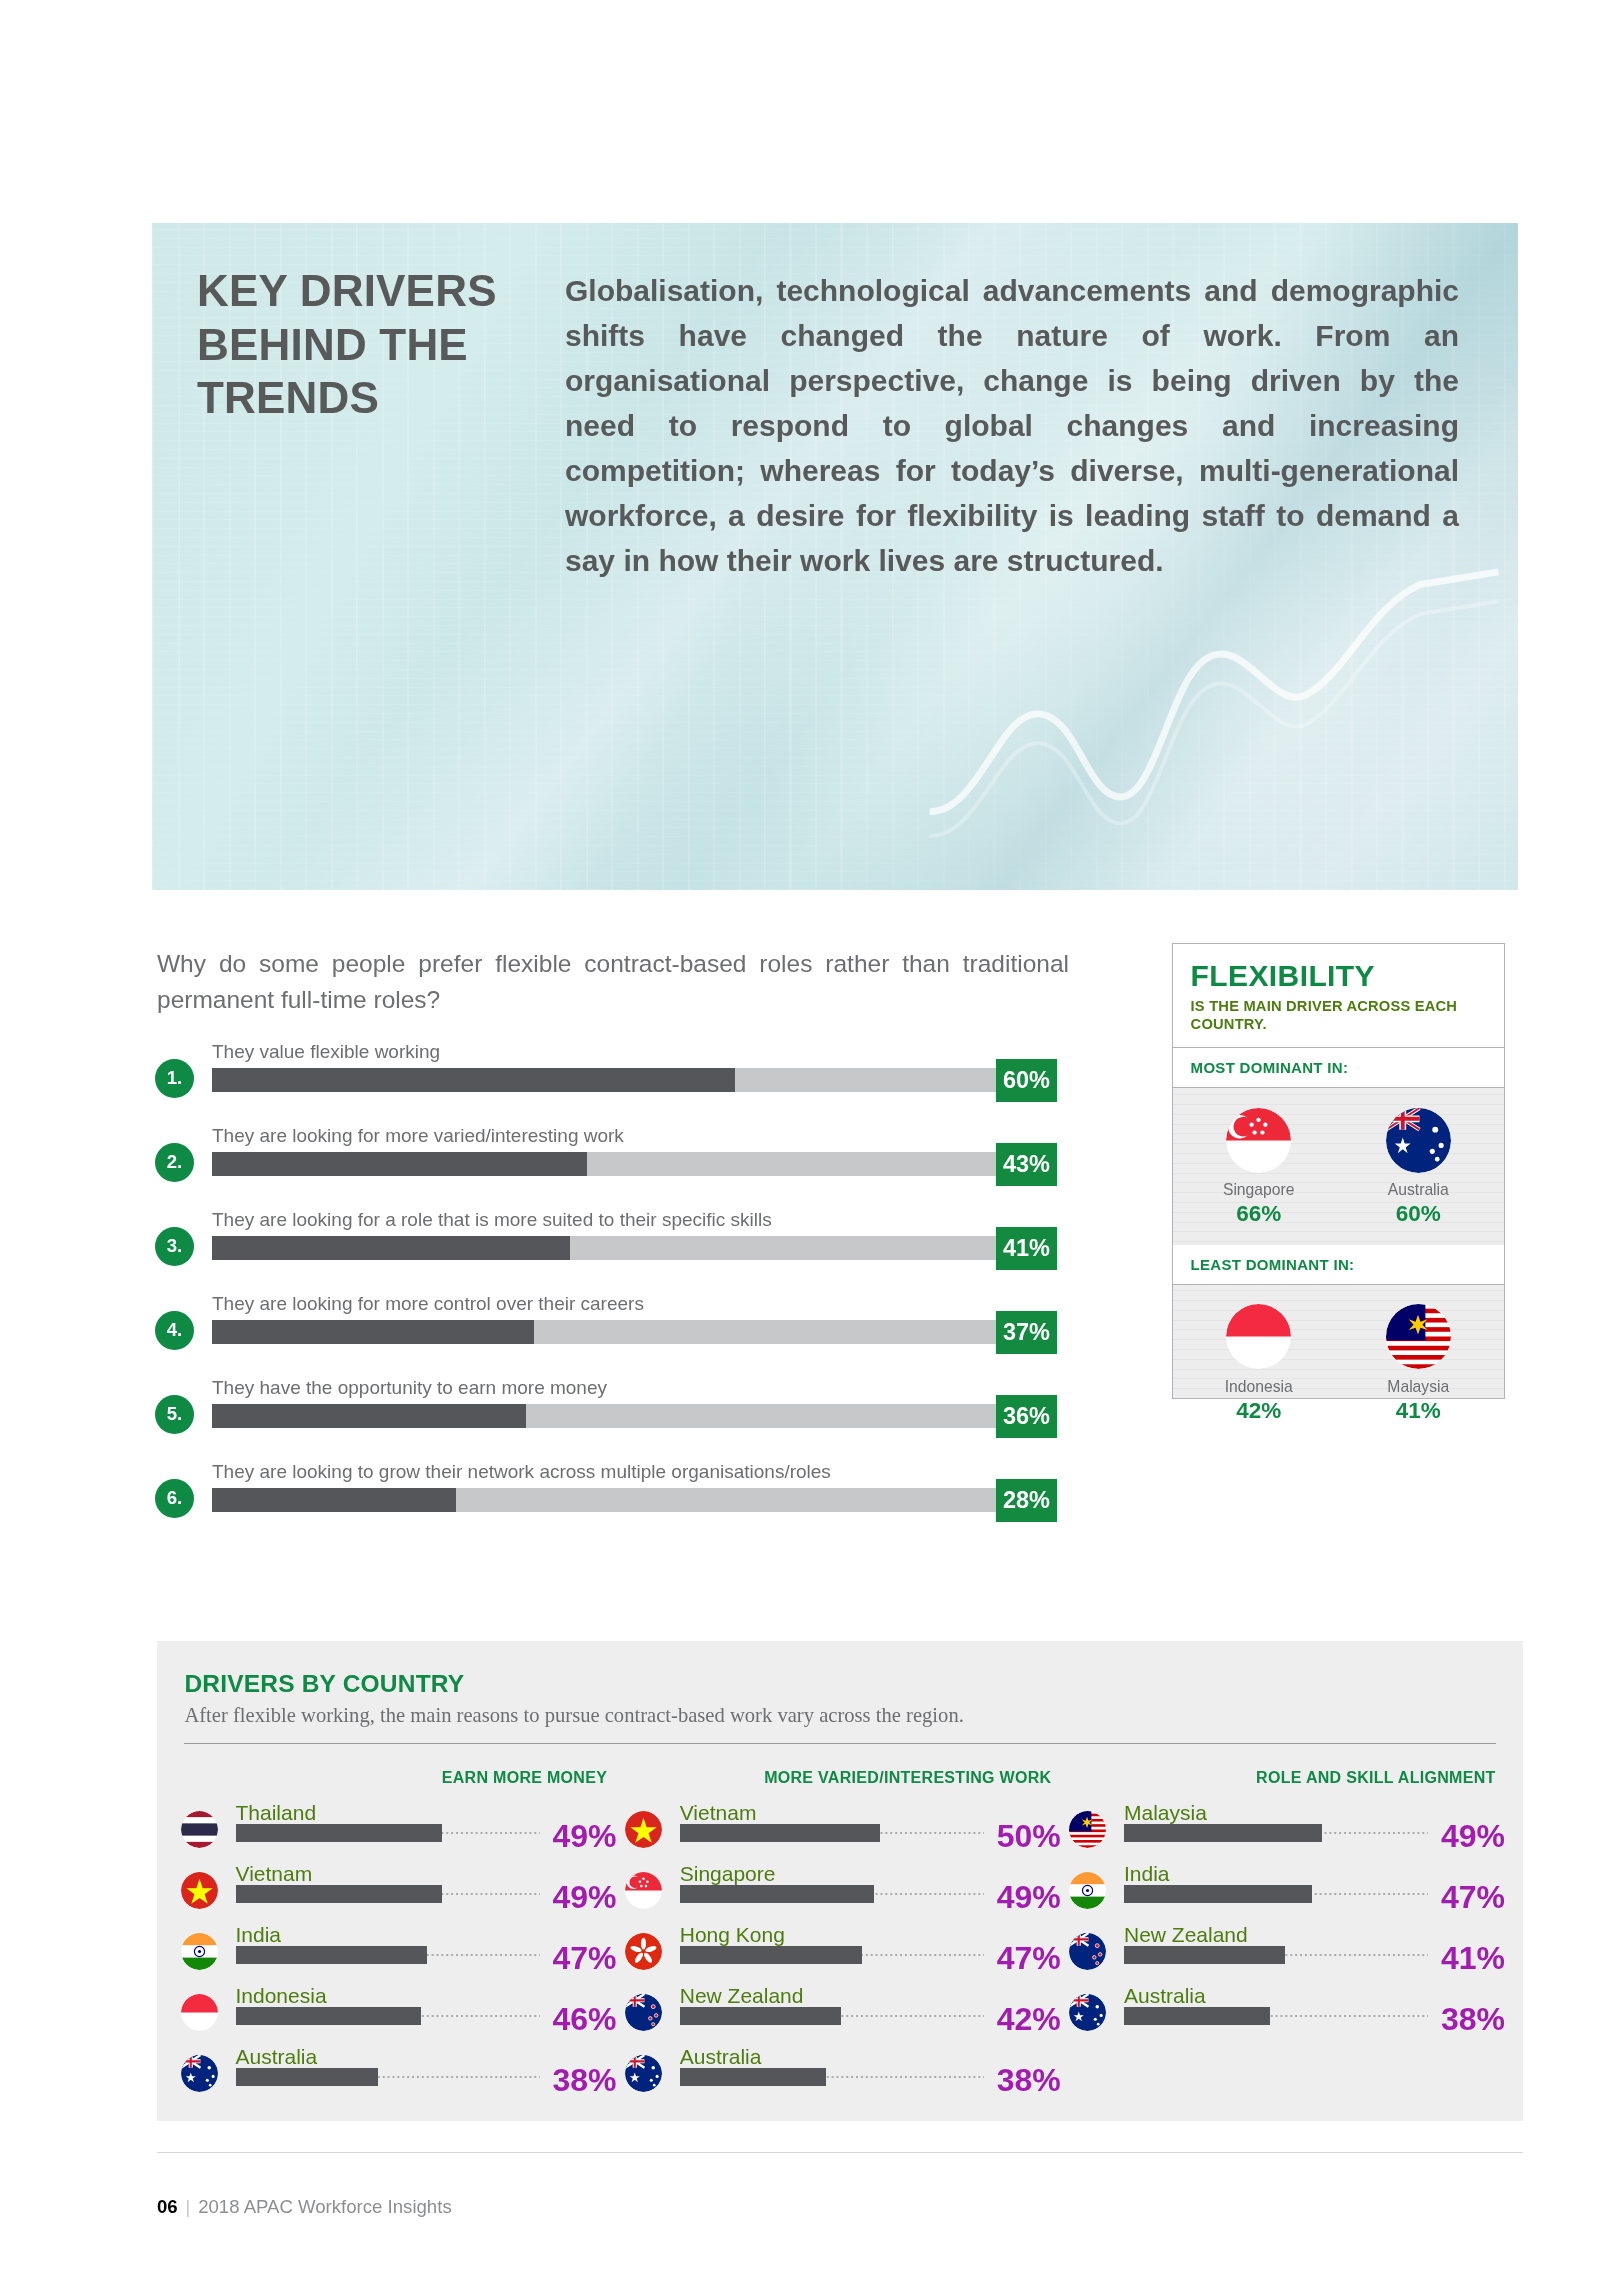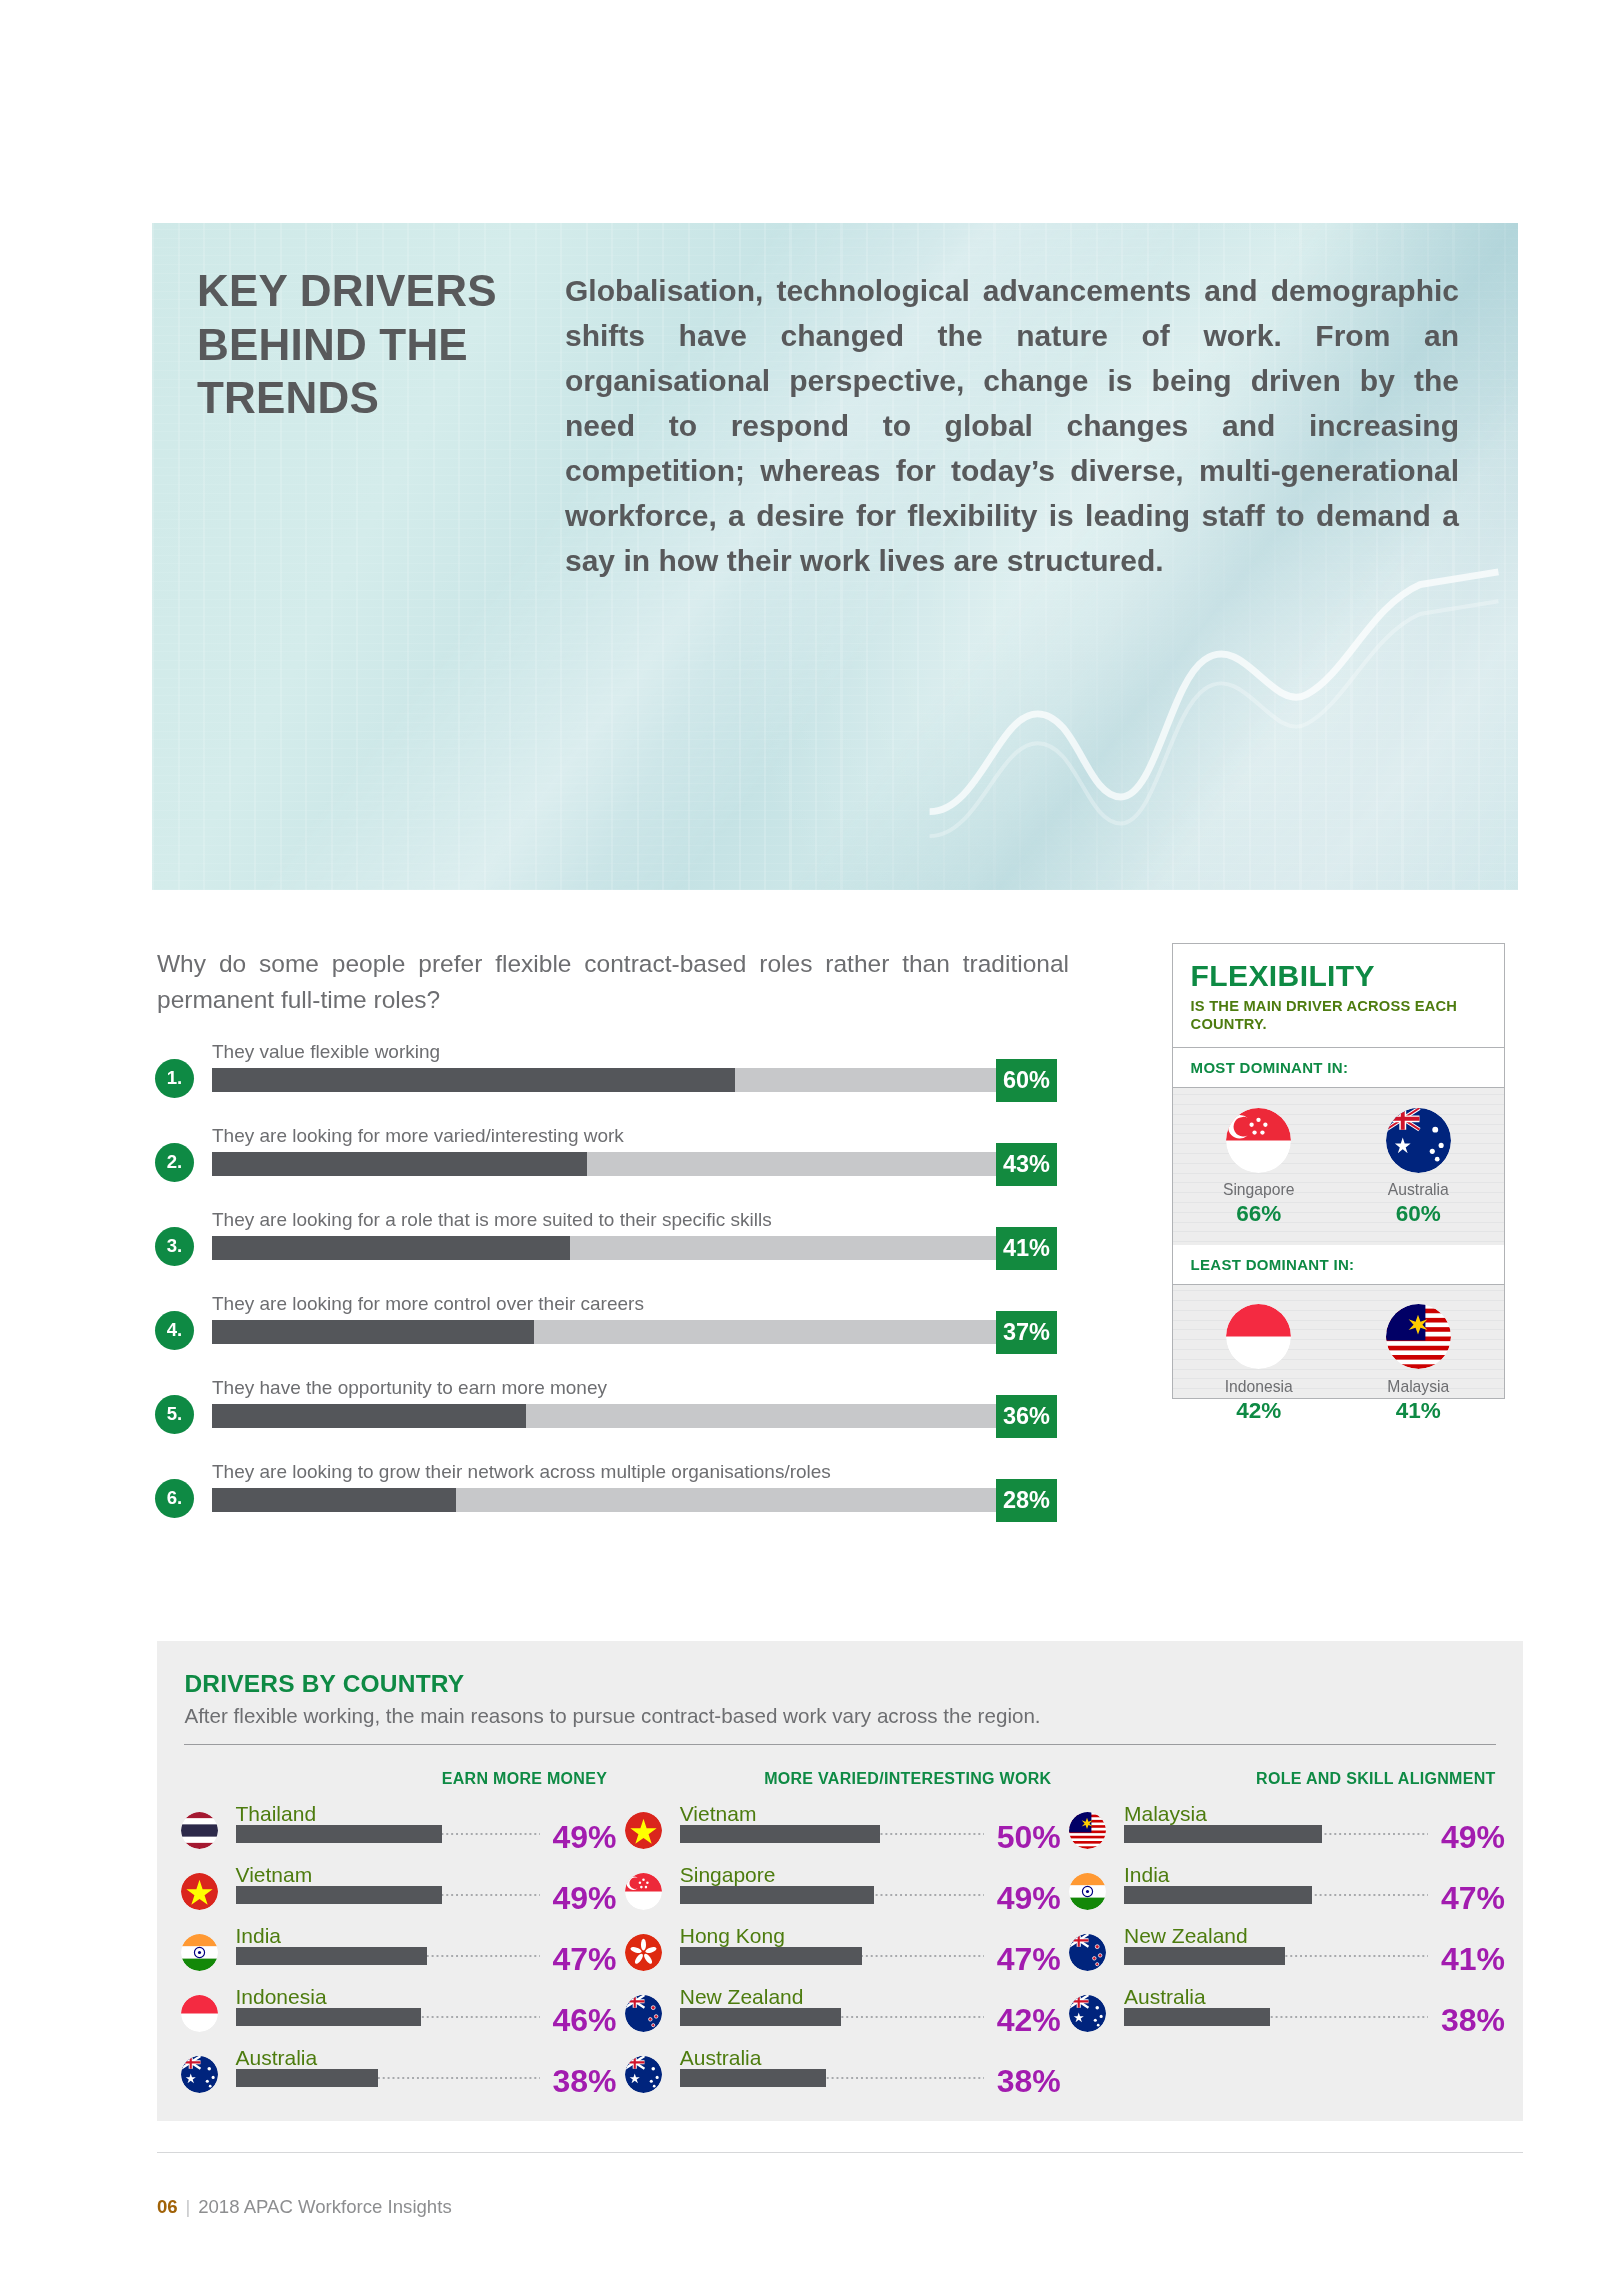--- a/index.html
+++ b/index.html
@@ -122,41 +122,41 @@
   .fp-name { font-size: 15.7px; color: #6d6e71; }
   .fp-val { font-size: 22.5px; font-weight: bold; color: #0e8a44; margin-top: 2px; }
   .flex-spacer { height: 13.7px; }
 
   
   .dbc {
     position: absolute; left: 157px; top: 1605px;
     width: 1366px; height: 480px; background: #eeeeee; margin-top: 36px;
   }
   .dbc-title { color: #0e8a44; font-size: 24.5px; font-weight: bold; padding: 29px 0 0 27.4px; letter-spacing: 0.2px; }
-  .dbc-sub { color: #6d6e71; font-size: 20.6px; padding: 5.9px 0 0 27.4px; }
+  .dbc-sub { color: #6d6e71; font-size: 20.6px; padding: 5.9px 0 0 27.4px; font-family: Liberation Serif, serif; }
   .dbc-rule { height: 1px; background: #9a9b9e; margin: 15.7px 27.4px 0; }
   .dbc-cols { display: flex; padding: 25.5px 9.8px 0 23.5px; }
   .dbc-col { flex: 1; padding-right: 17.6px; text-align: right; }
   .dbc-col-title { color: #0e8a44; font-size: 16px; font-weight: bold; letter-spacing: 0.3px; margin-bottom: 13.7px; }
   .crow { position: relative; height: 61px; }
   .cflag { position: absolute; left: 0; top: 9.8px; width: 37px; height: 37px; border-radius: 50%; overflow: hidden; }
   .cname { position: absolute; left: 55px; top: 0; font-size: 21px; color: #4d7c0f; }
   .cbarwrap { position: absolute; left: 55px; top: 23.5px; width: 304px; height: 17.6px; }
   .cdots {
     position: absolute; left: 0; top: 7.8px; right: 0; height: 2px;
     background-image: linear-gradient(to right, #a7a9ac 0 2px, transparent 2px 4.9px);
     background-size: 4.9px 2px; background-repeat: repeat-x;
   }
   .cbar { position: absolute; left: 0; top: 0; height: 17.6px; background: #54565a; }
   .cpct { position: absolute; left: 372px; top: 17.6px; font-size: 32px; font-weight: bold; color: #a21caf; }
 
   
   .foot-rule { position: absolute; left: 157px; top: 2152px; width: 1366px; height: 1px; background: #d6d7d9; }
   .footer { position: absolute; left: 157px; top: 2196px; font-size: 18.6px; color: #8d8e90; }
-  .footer b { color: #a16207; font-weight: bold; }
+  .footer b { color: #000000; font-weight: bold; }
   .footer .sep { color: #c7c8ca; padding: 0 7.8px; }
 </style>
 </head>
 <body>
 
 <div class="page">
 
   <div class="hero">
     <div class="hero-streaks"></div>
     <div class="hero-diag"></div>

